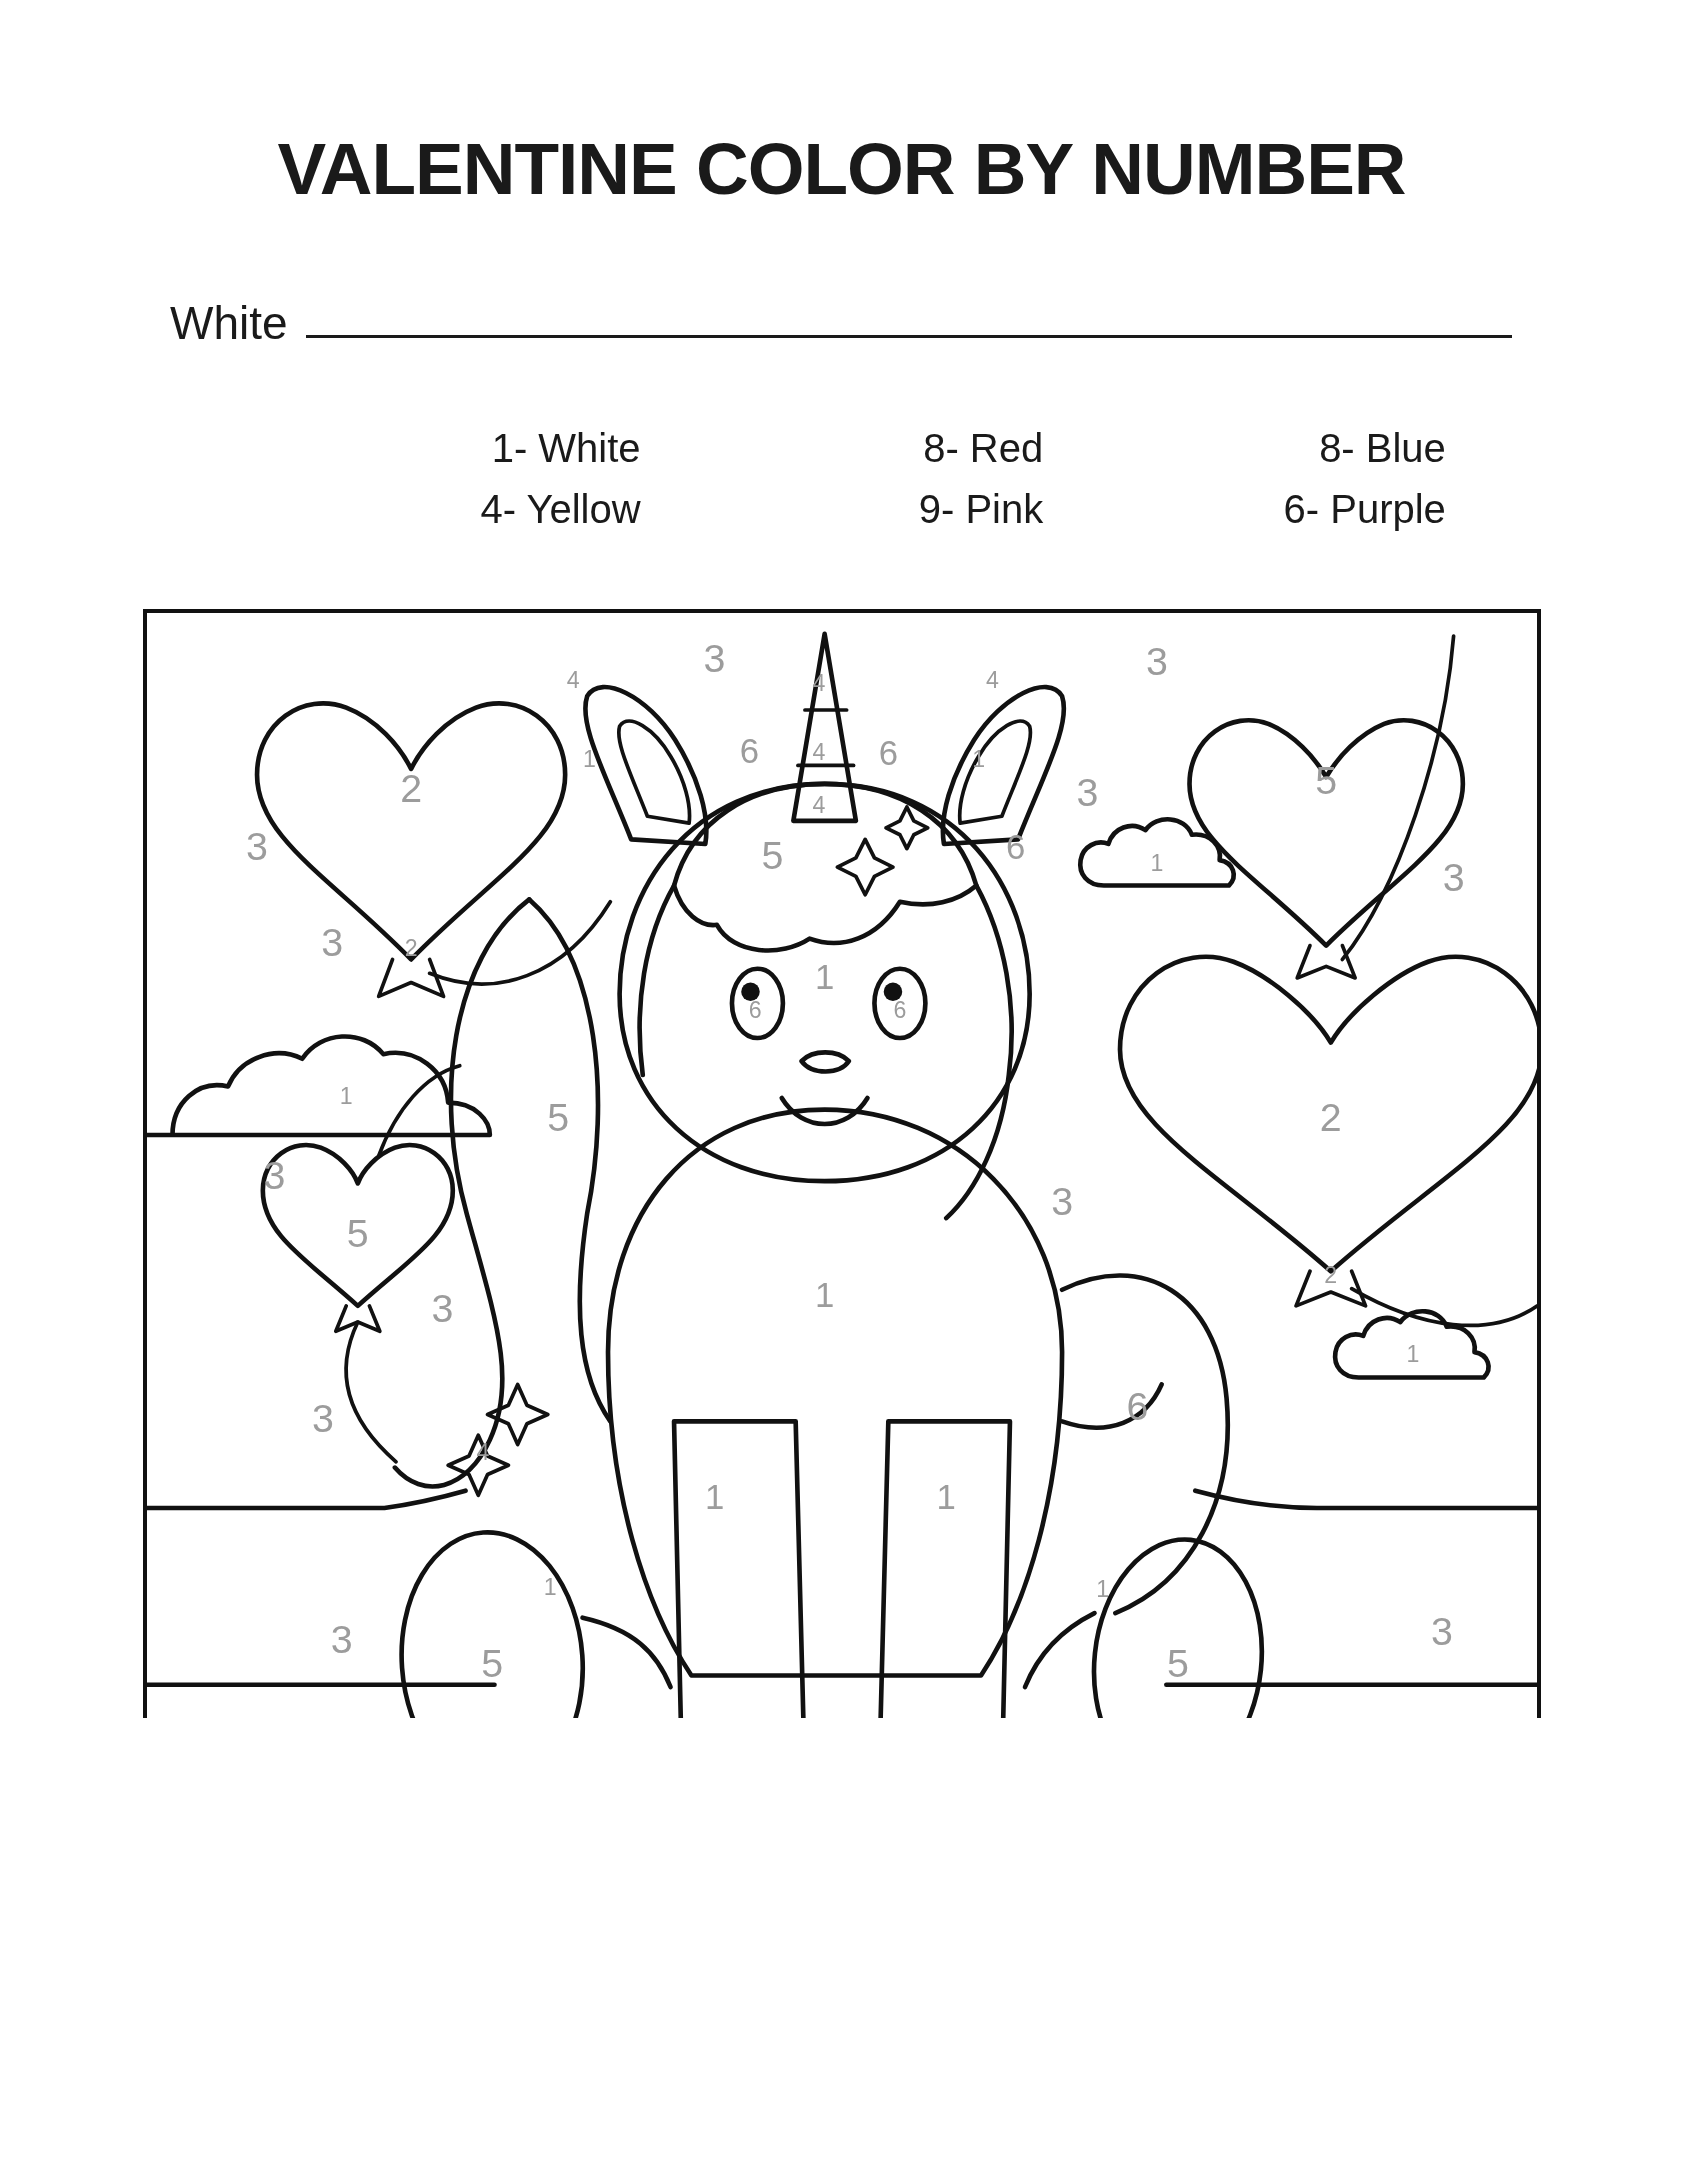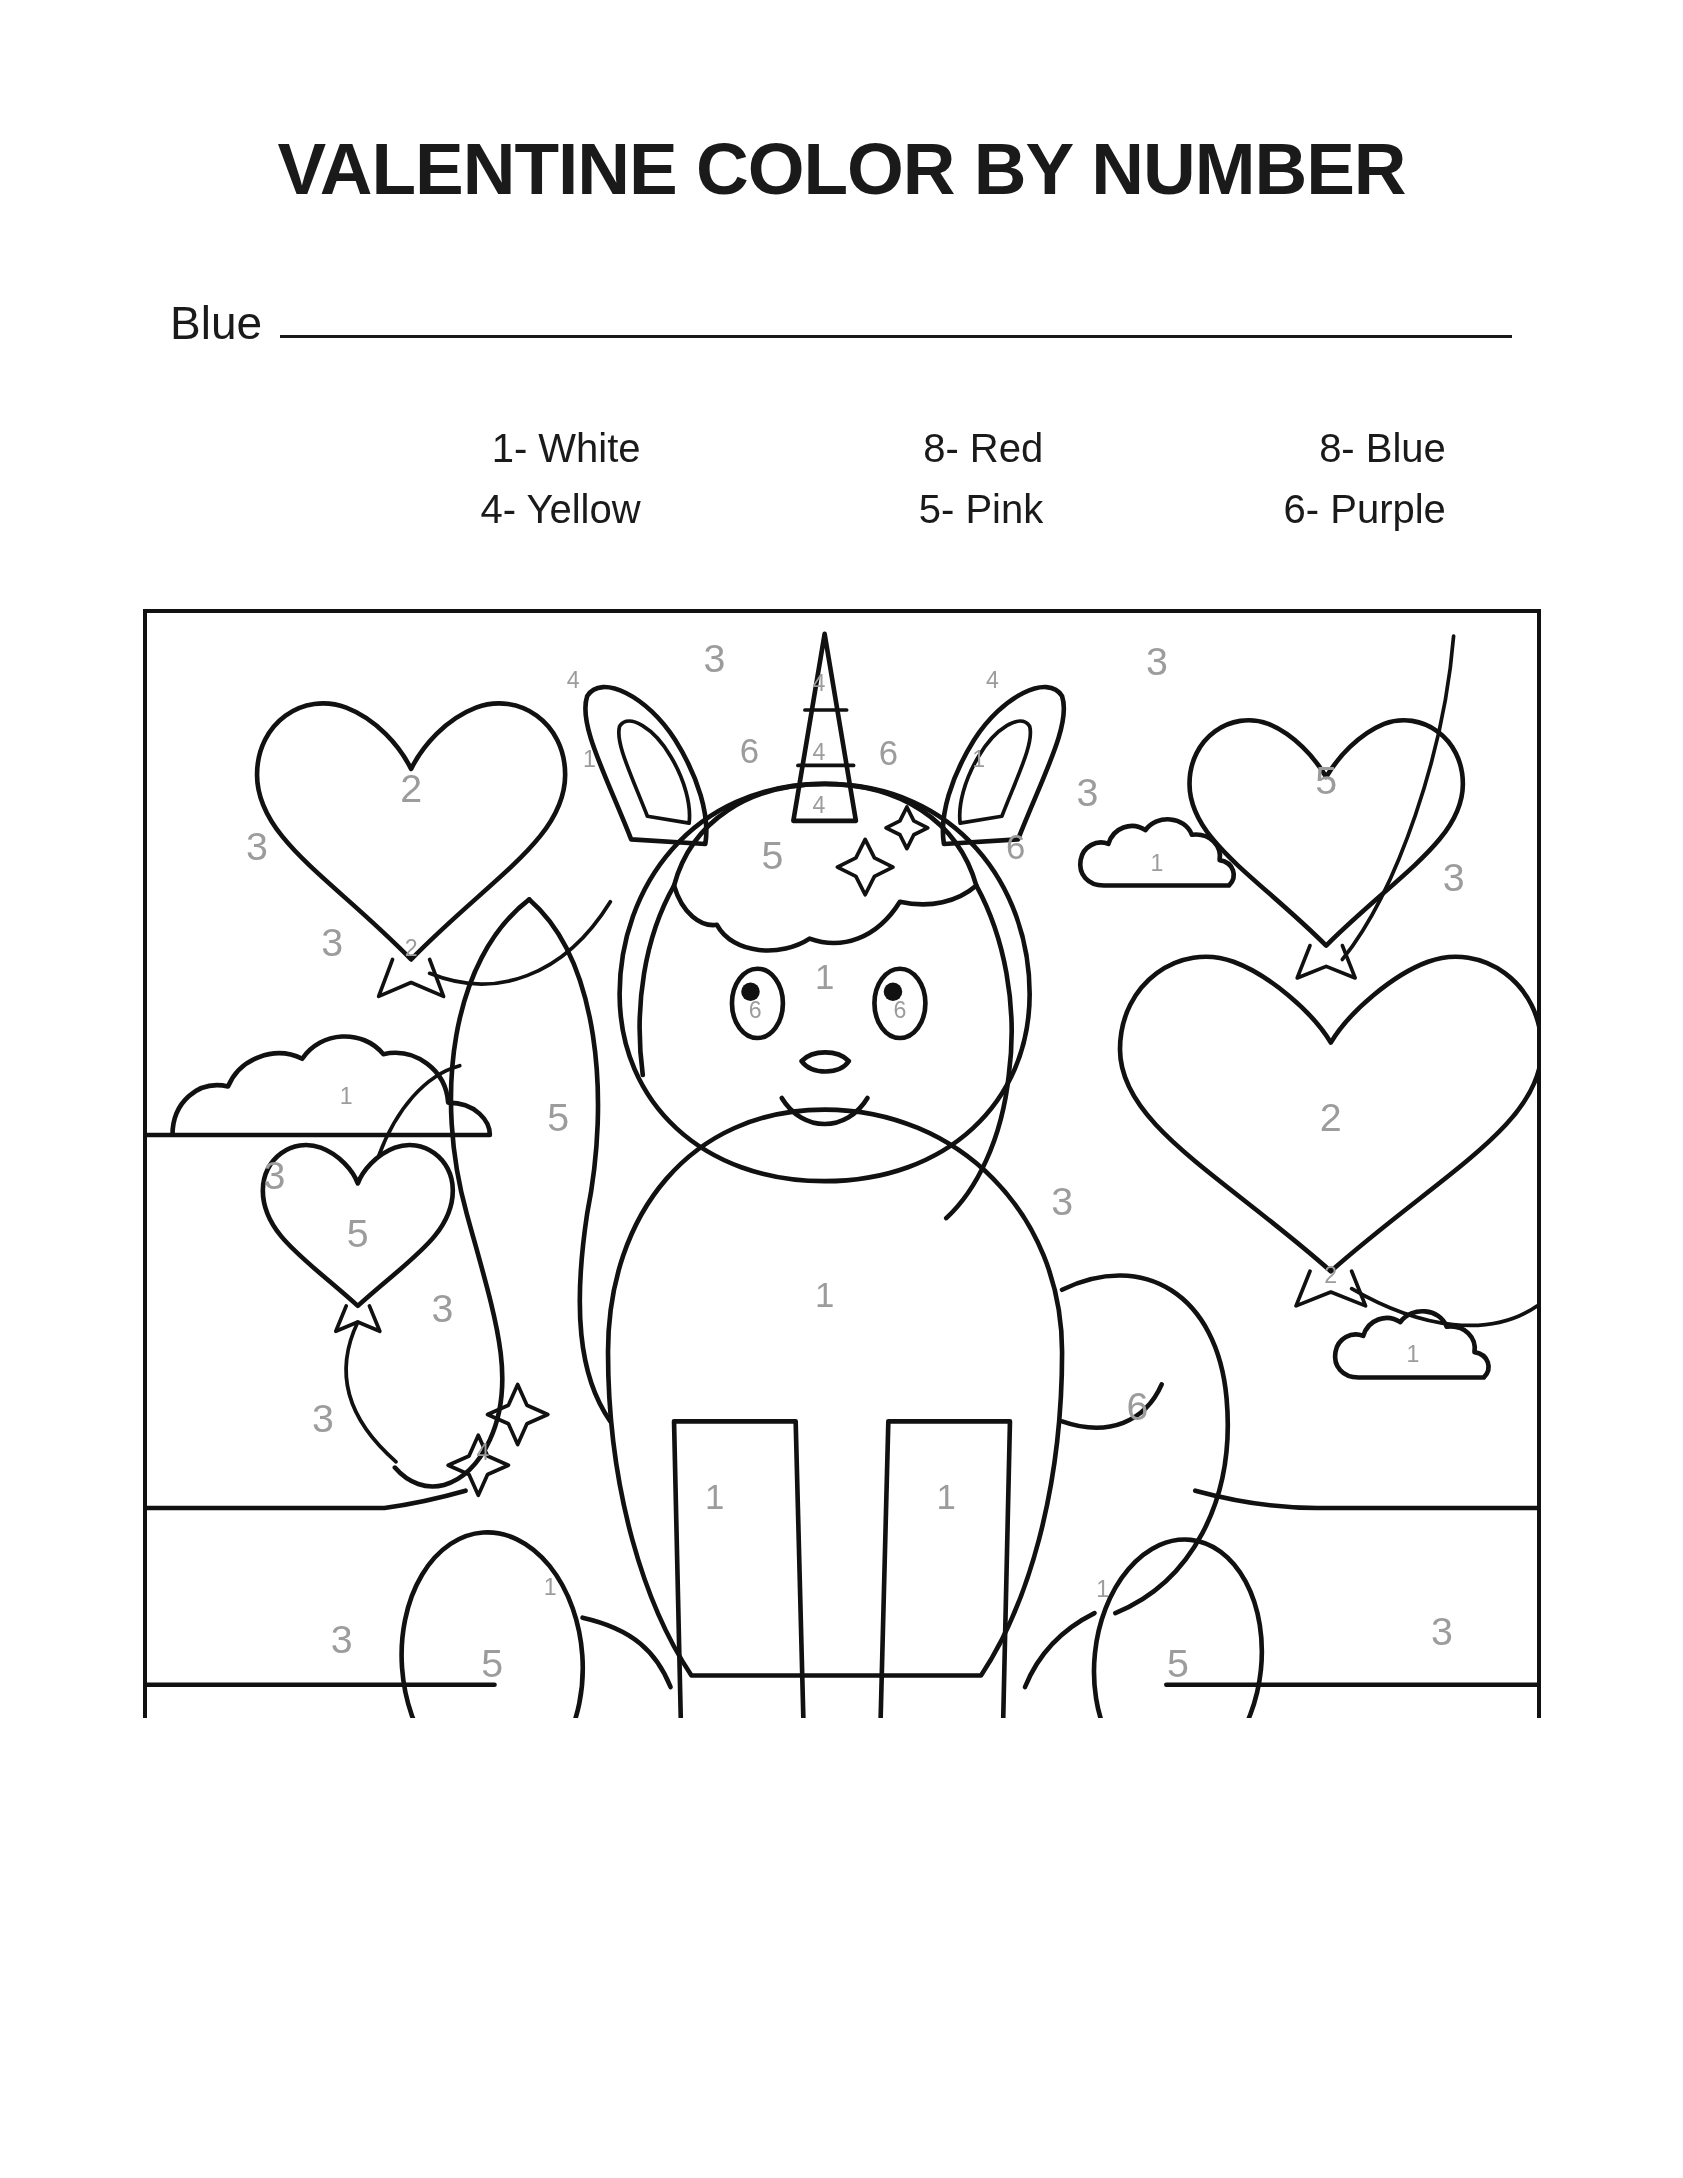--- a/index.html
+++ b/index.html
@@ -95,33 +95,33 @@
   .eye { fill: #111; }
 </style>
 </head>
 <body>
 
 <div class="page">
 
   <div class="title">VALENTINE COLOR BY NUMBER</div>
 
   <div class="name-row">
-    <span class="name-label">Blue</span>
+    <span class="name-label">White</span>
     <span class="name-line"></span>
   </div>
 
   <div class="legend">
     <div class="legend-row">
       <div class="legend-cell c1">1- White</div>
       <div class="legend-cell c2">8- Red</div>
       <div class="legend-cell c3">8- Blue</div>
     </div>
     <div class="legend-row">
       <div class="legend-cell c1">4- Yellow</div>
-      <div class="legend-cell c2">5- Pink</div>
+      <div class="legend-cell c2">9- Pink</div>
       <div class="legend-cell c3">6- Purple</div>
     </div>
   </div>
 
   <div class="canvas-wrap">
     <svg viewBox="0 0 1200 1240" preserveAspectRatio="none">
 
       <path class="ln" d="M0 775 L205 775 Q240 770 275 760"></path>
       <path class="ln" d="M905 760 Q960 775 1010 775 L1200 775"></path>
       <path class="ln" d="M0 928 L300 928"></path>

